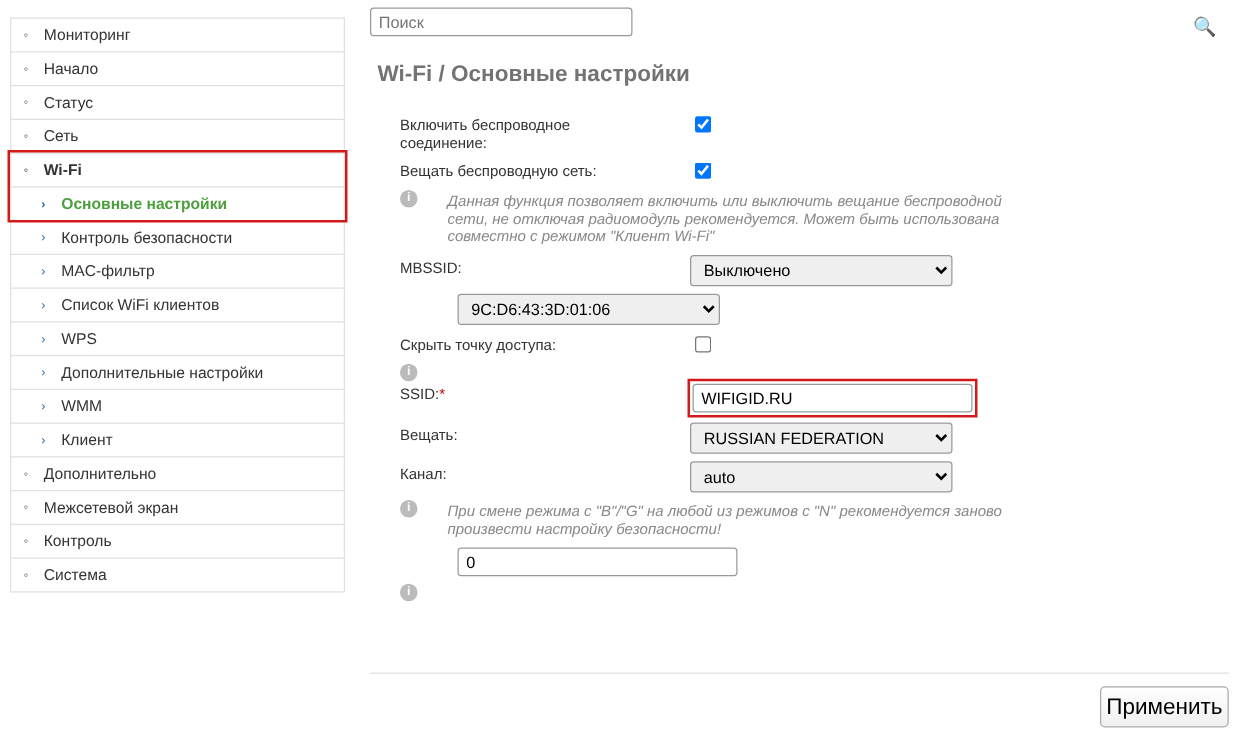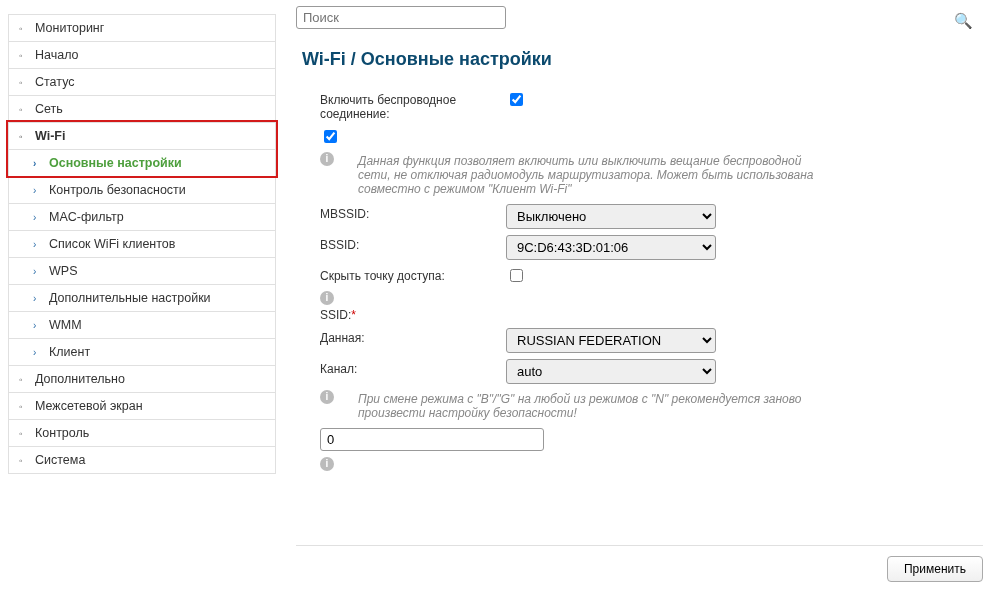--- a/index.html
+++ b/index.html
@@ -86,21 +86,21 @@
   color: #777;
 }
 .search-icon {
   position: absolute;
   right: 10px;
   top: 6px;
   color: #888;
   font-size: 15px;
 }
 .page-title {
-  color: #0c4a6e;
+  color: #737373;
   font-size: 18px;
   font-weight: bold;
   padding: 6px 0 10px 6px;
 }
 .content-box {
   border: 1px solid #e0e0e0;
   border-top: none;
   border-left: none;
   border-right: none;
   padding: 10px 10px 0 24px;
@@ -110,21 +110,21 @@
 .form-row {
   display: flex;
   align-items: flex-start;
   margin-bottom: 6px;
 }
 .form-label {
   width: 186px;
   color: #333;
   padding-top: 3px;
 }
-.form-control { flex: 1; }
+.form-control { flex: 1; margin-left: 46px; }
 select, input[type=text] {
   width: 210px;
   padding: 3px 6px;
   border: 1px solid #999;
   border-radius: 3px;
   font-size: 13px;
 }
 .ssid-box {
   display: inline-block;
   outline: 2px solid #d31a1a;
@@ -153,26 +153,26 @@
   line-height: 14px;
   margin-right: 6px;
   flex: 0 0 14px;
 }
 .req { color: #c00; }
 .button-row {
   text-align: right;
   padding: 10px 0 0 0;
 }
 button.apply {
-  padding: 5px 16px;
+  padding: 5px 4px;
   border: 1px solid #aaa;
   border-radius: 4px;
   background: linear-gradient(#fff,#f0f0f0);
   cursor: pointer;
-  font-size: 12px;
+  font-size: 18px;
 }
 </style>
 </head>
 <body>
 
 <div class="container">
   <div class="sidebar">
     <div class="nav-item">
         <span class="bullet">◦</span>
         <span>Мониторинг</span>
@@ -256,55 +256,60 @@
     <div class="page-title">Wi-Fi /  Основные настройки</div>
 
     <div class="content-box">
 
       <div class="form-row">
         <div class="form-label">Включить беспроводное соединение:</div>
         <div class="form-control"><input type="checkbox" checked="" style=""></div>
       </div>
 
       <div class="form-row">
+        <div class="form-label">Вещать беспроводную сеть:</div>
         <div class="form-control"><input type="checkbox" checked="" style=""></div>
       </div>
       <div class="help-row">
         <span class="info-icon">i</span>
-        <div class="help-text">Данная функция позволяет включить или выключить вещание беспроводной сети, не отключая радиомодуль маршрутизатора. Может быть использована совместно с режимом "Клиент Wi-Fi"</div>
+        <div class="help-text">Данная функция позволяет включить или выключить вещание беспроводной сети, не отключая радиомодуль рекомендуется. Может быть использована совместно с режимом "Клиент Wi-Fi"</div>
       </div>
 
       <div class="form-row">
         <div class="form-label">MBSSID:</div>
         <div class="form-control">
           <select><option>Выключено</option></select>
         </div>
       </div>
 
       <div class="form-row">
-        <div class="form-label">BSSID:</div>
         <div class="form-control">
           <select><option>9C:D6:43:3D:01:06</option></select>
         </div>
       </div>
 
       <div class="form-row">
         <div class="form-label">Скрыть точку доступа:</div>
         <div class="form-control"><input type="checkbox" style=""></div>
       </div>
       <div class="help-row">
         <span class="info-icon">i</span>
       </div>
 
       <div class="form-row">
         <div class="form-label"><span>SSID:</span><span class="req">*</span></div>
-      </div>
-
-      <div class="form-row">
-        <div class="form-label">Данная:</div>
+        <div class="form-control">
+          <span class="ssid-box">
+            <input type="text" value="WIFIGID.RU" style="">
+          </span>
+        </div>
+      </div>
+
+      <div class="form-row">
+        <div class="form-label">Вещать:</div>
         <div class="form-control">
           <select><option>RUSSIAN FEDERATION</option></select>
         </div>
       </div>
 
       <div class="form-row">
         <div class="form-label">Канал:</div>
         <div class="form-control">
           <select><option>auto</option></select>
         </div>

